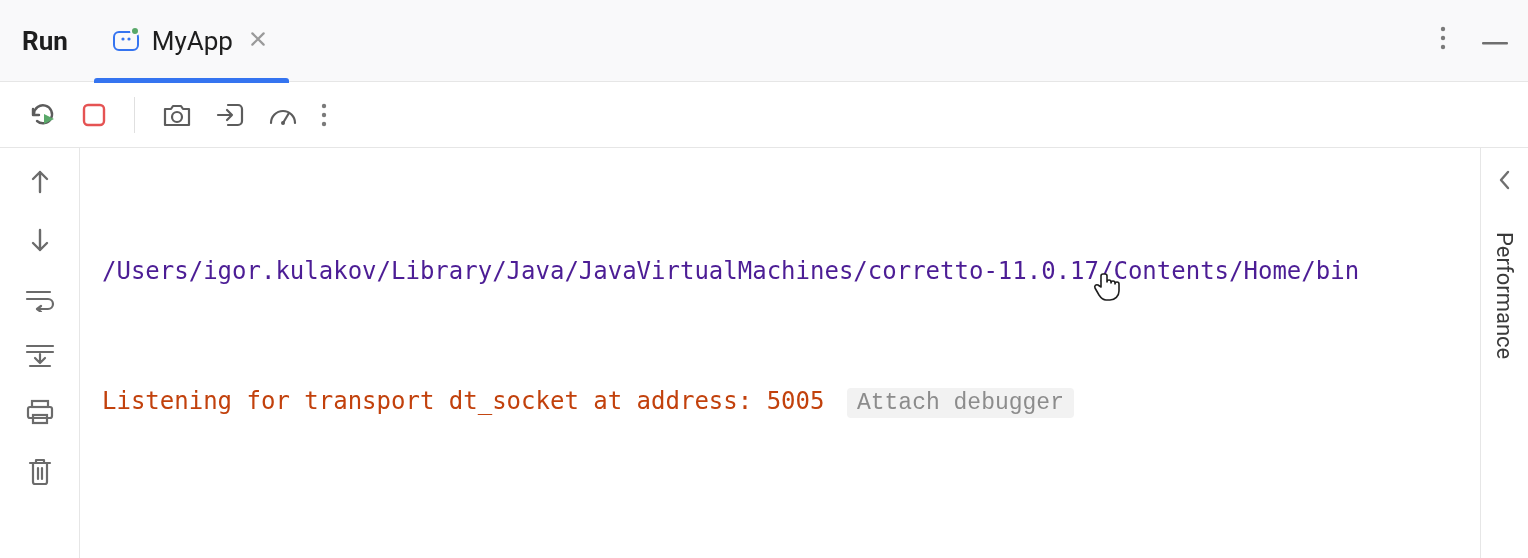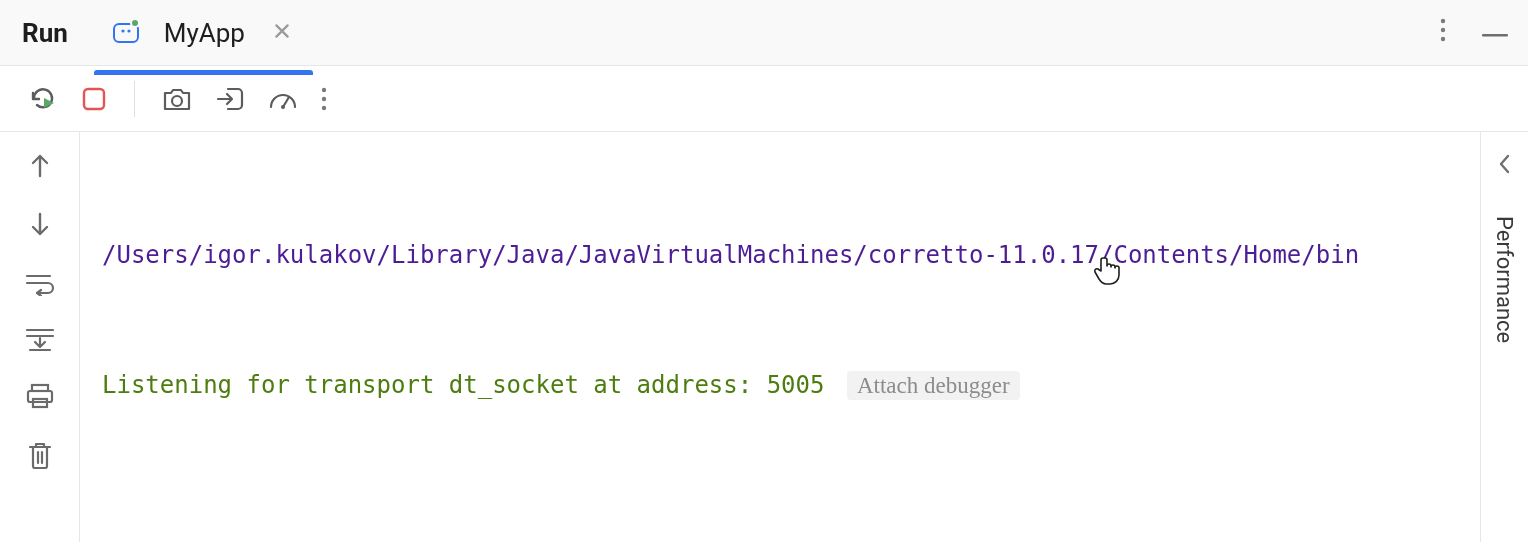--- a/index.html
+++ b/index.html
@@ -9,38 +9,38 @@
     width: 1528px;
     height: 558px;
     overflow: hidden;
     color: #1e1e1e;
   }
 
   
   .header {
     display: flex;
     align-items: center;
-    height: 66px;
+    height: 82px;
     border-bottom: 1px solid #e6e6e6;
     background: #f9f9fa;
     padding: 0 18px 0 22px;
     position: relative;
     justify-content: space-between;
   }
   .run-label {
     font-size: 26px;
     font-weight: 700;
     color: #1e1e1e;
     margin-right: 26px;
   }
   .tab {
     display: flex;
     align-items: center;
     height: 82px;
-    gap: 24px;
+    gap: 12px;
     padding: 14px 18px;
     position: relative;
     cursor: pointer;
   }
   .tab.active::after {
     content: "";
     position: absolute;
     left: 0; right: 0; bottom: -1px;
     height: 5px;
     background: #3574f0;
@@ -97,24 +97,24 @@
     flex: 1;
     font-family: "SF Mono", ui-monospace, Menlo, Consolas, monospace;
     font-size: 24px;
     line-height: 1.8;
     padding: 16px 0 0 22px;
     overflow: hidden;
     white-space: pre;
     position: relative;
   }
   .console .cmd { color: #4c1d95; }
-  .console .txt { color: #4d7c0f; }
+  .console .txt { color: #c2410c; }
   .attach-link {
     color: #8c8c8c;
-    font-family: Liberation Serif, serif;
+    font-family: Liberation Mono, monospace;
     font-size: 23px;
     background: #f2f2f2;
     border-radius: 4px;
     padding: 2px 10px;
     margin-left: 8px;
     cursor: pointer;
     text-align: right;
   }
   .hand-cursor {
     position: absolute;

